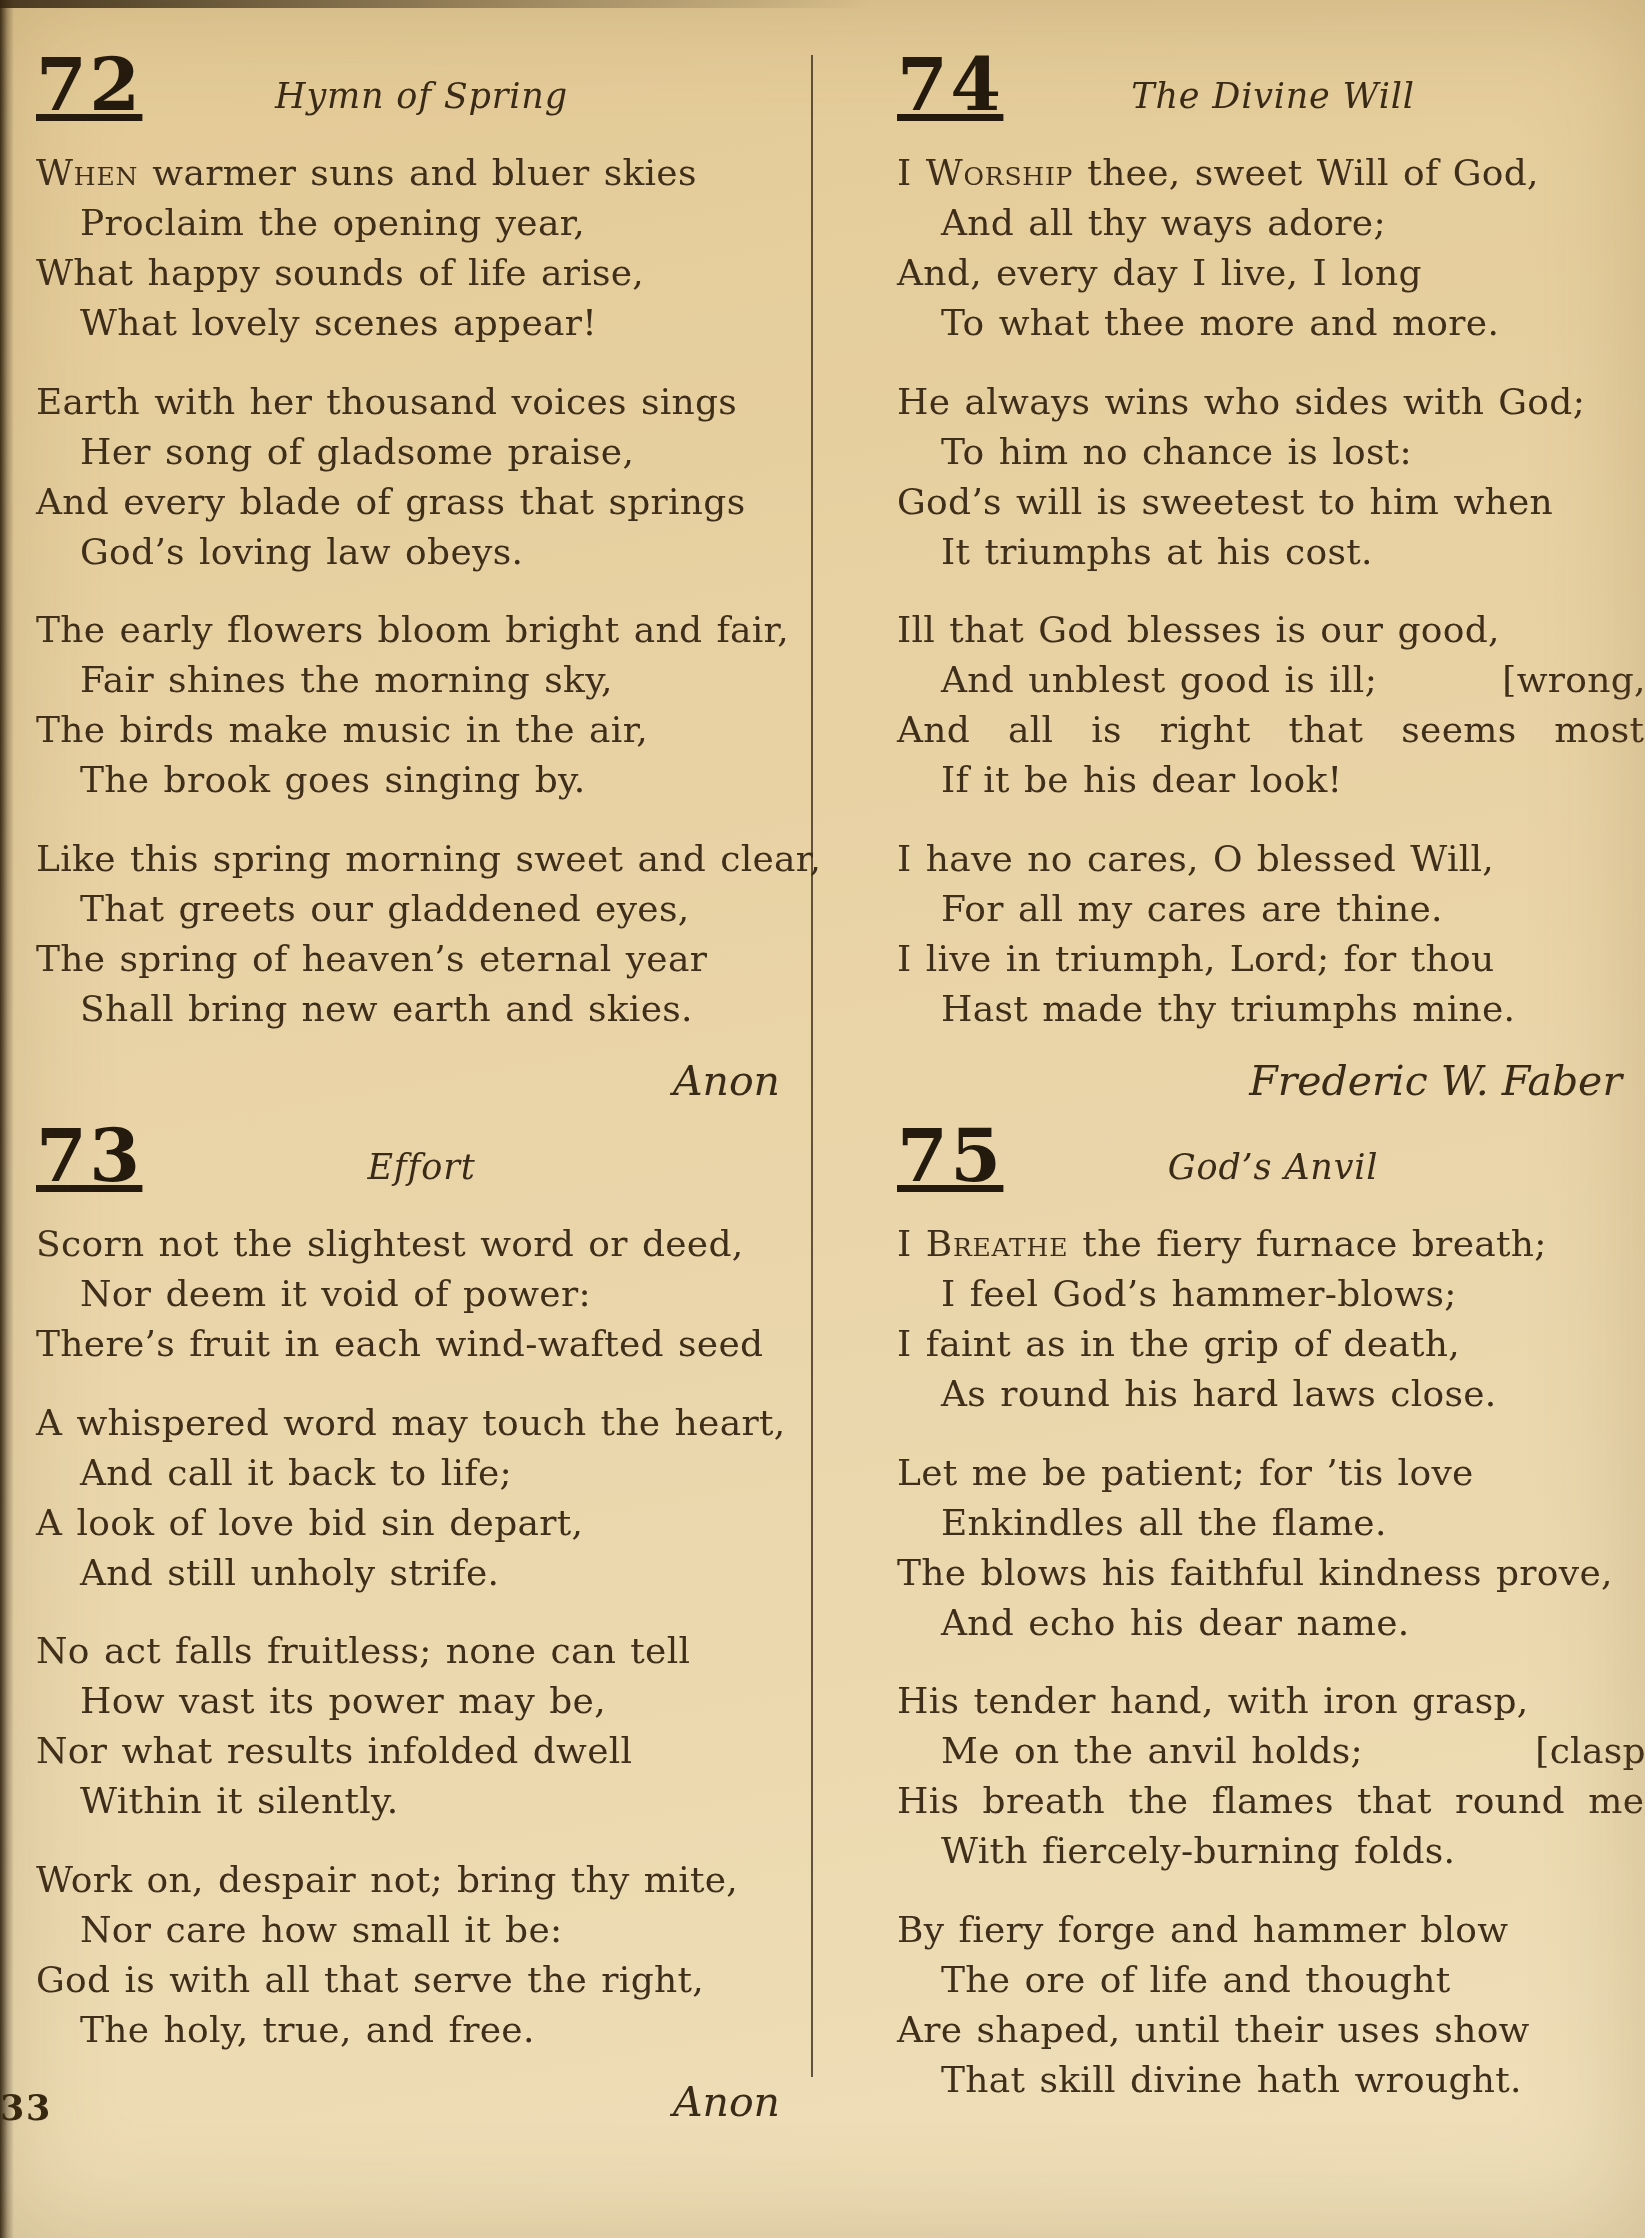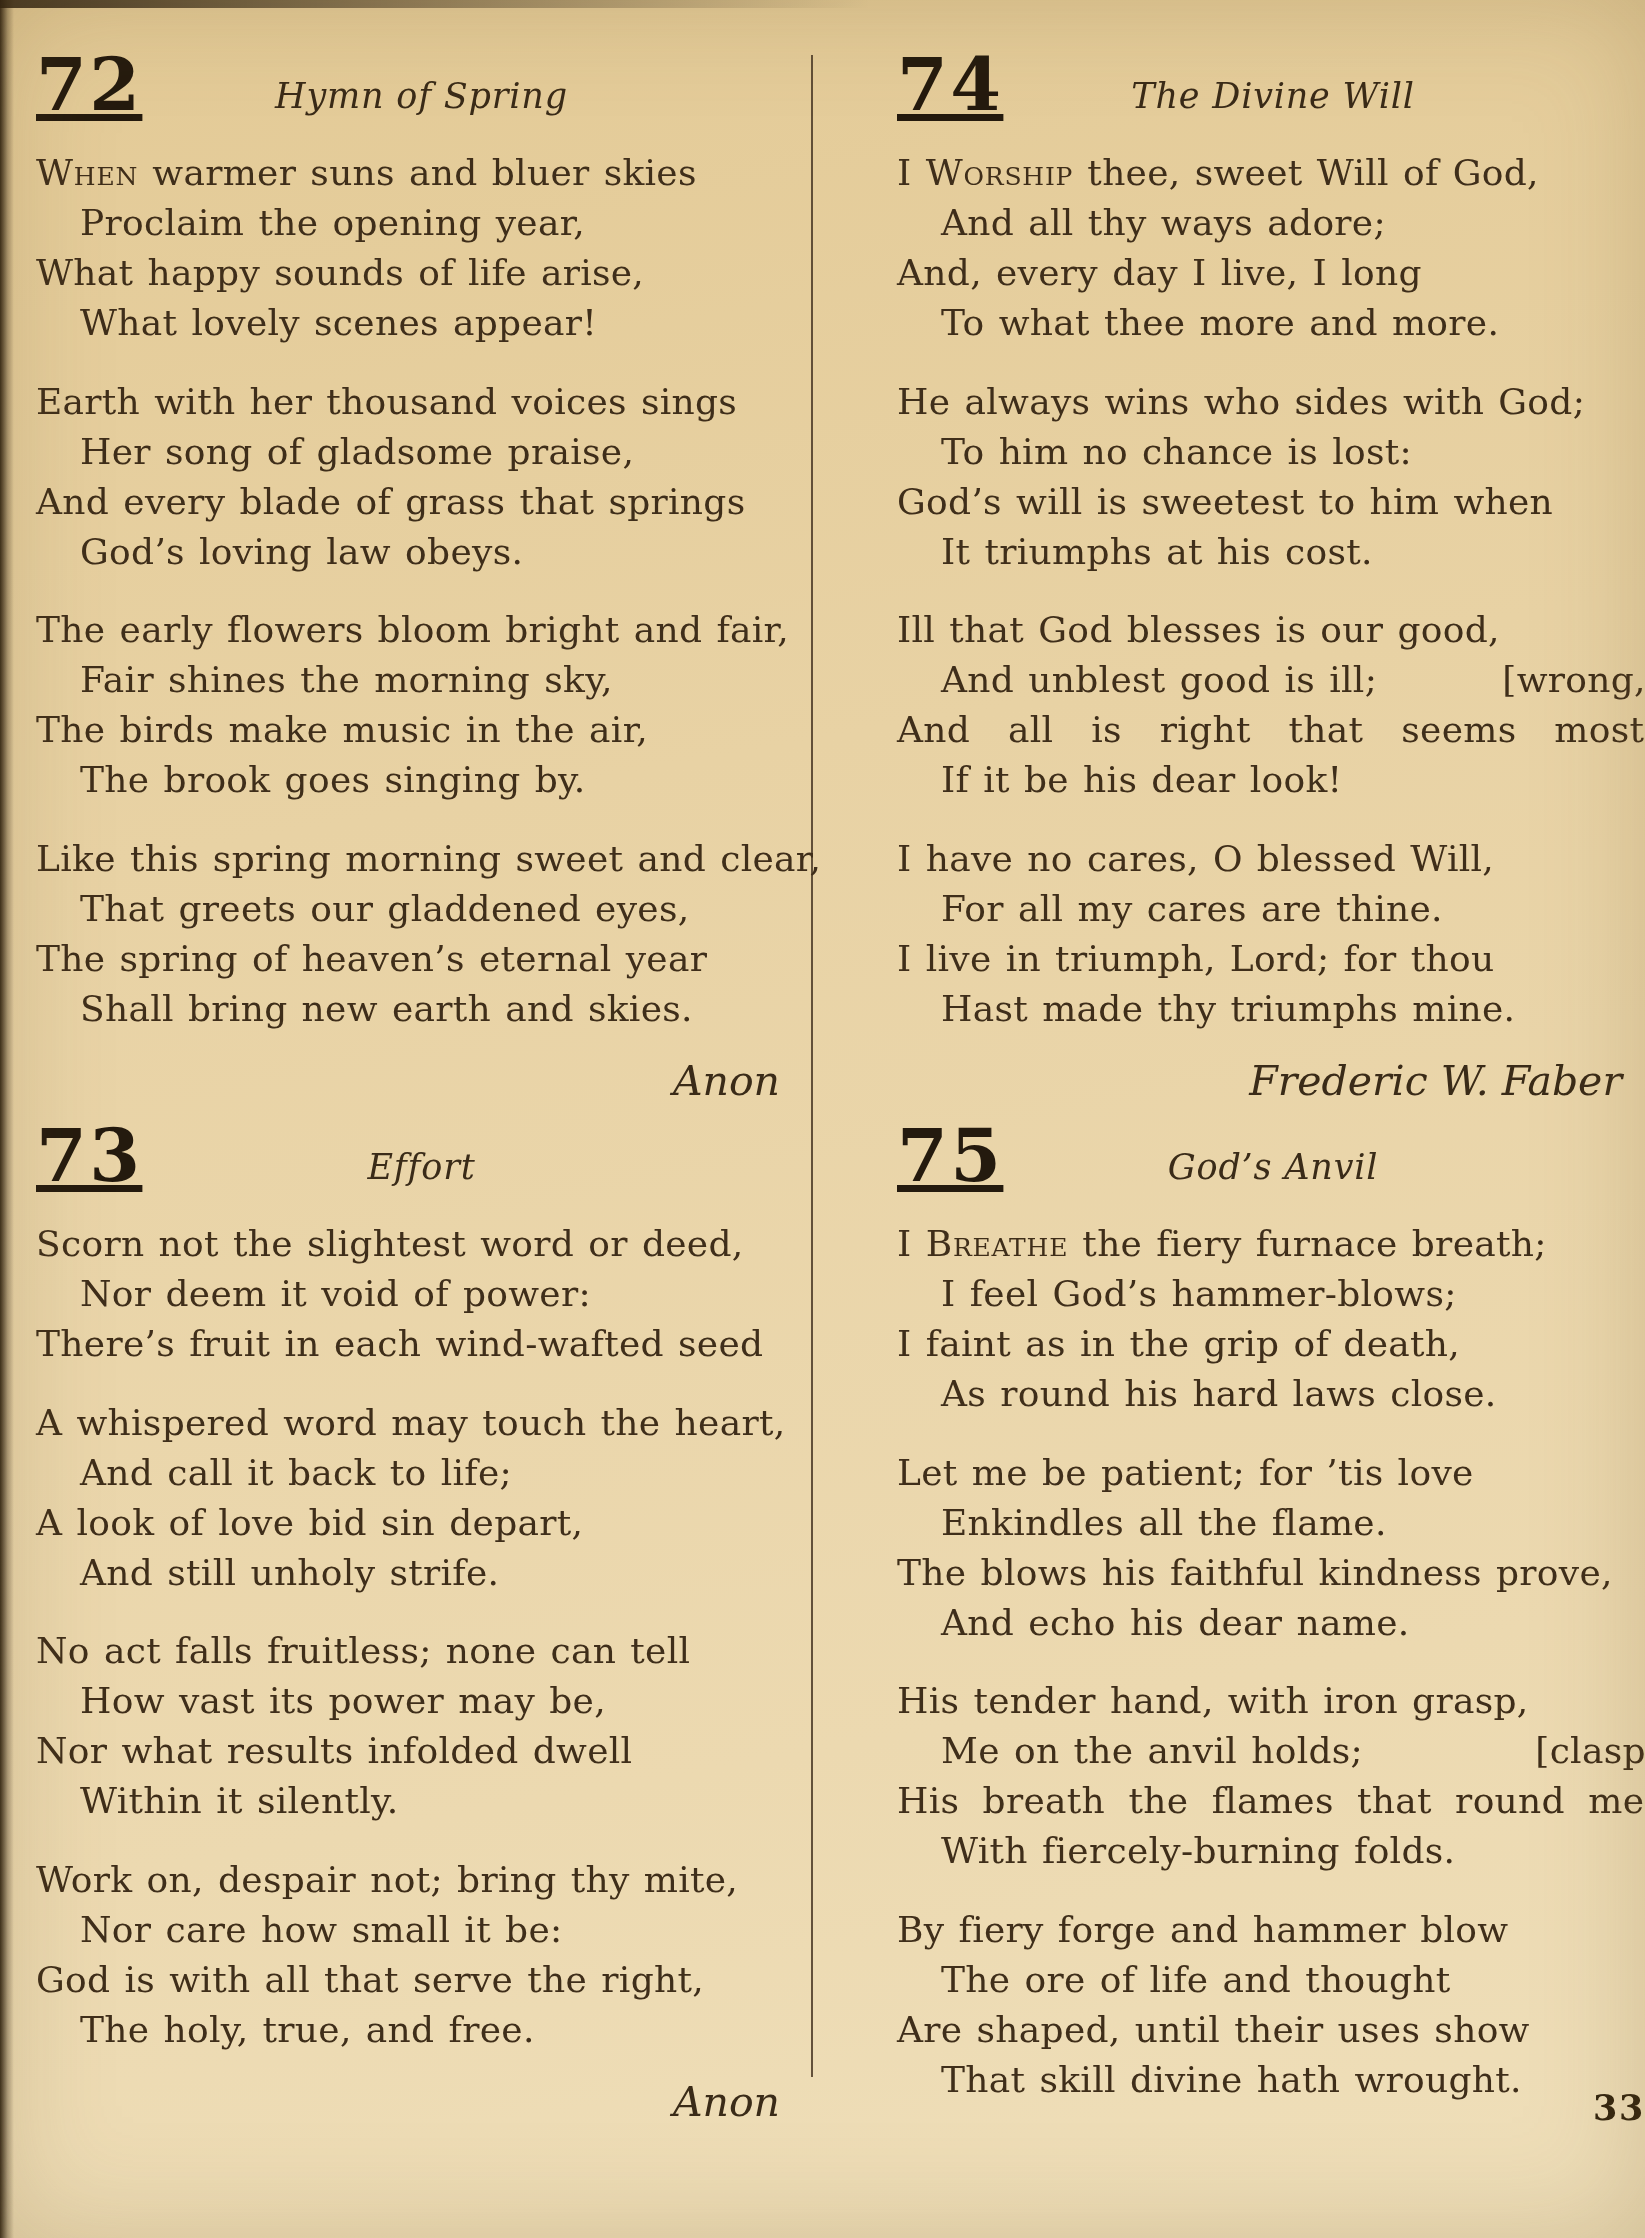--- a/index.html
+++ b/index.html
@@ -57,21 +57,21 @@
   .attr {
     text-align:right; font-style:italic; font-size:41px; line-height:44px;
     padding-right:27px; margin-top:-3.2px; margin-bottom:17.4px; color:#3a2b18;
   }
   .attr.scaps {
     font-style:normal; font-weight:700; font-size:27px;
     letter-spacing:5.5px; padding-right:54px; color:#33250f;
   }
   .page-number {
     position:absolute; left:0; top:2087px; width:1645px;
-    text-align:right; font-size:35px; font-weight:700; color:#33250f;
+    text-align:left; font-size:35px; font-weight:700; color:#33250f;
     letter-spacing:1.6px;
   }
 </style>
 </head>
 <body>
 
 <div class="page">
   <div class="edge-left"></div>
   <div class="edge-top"></div>
   <div class="divider"></div>

